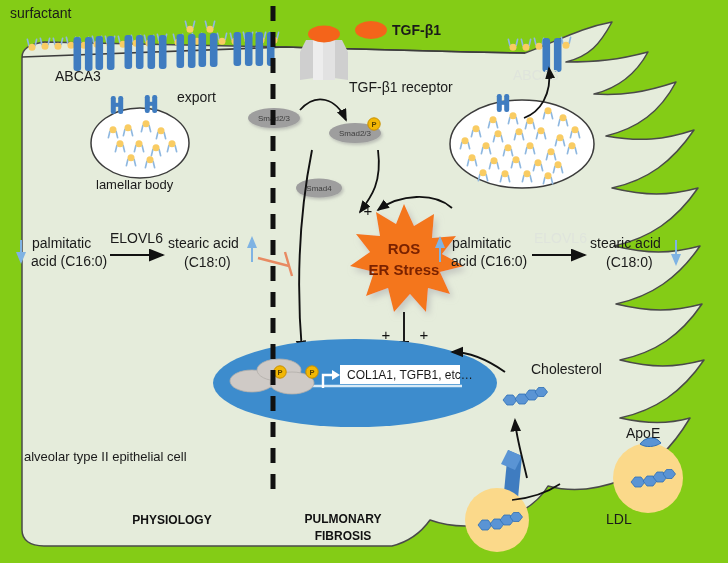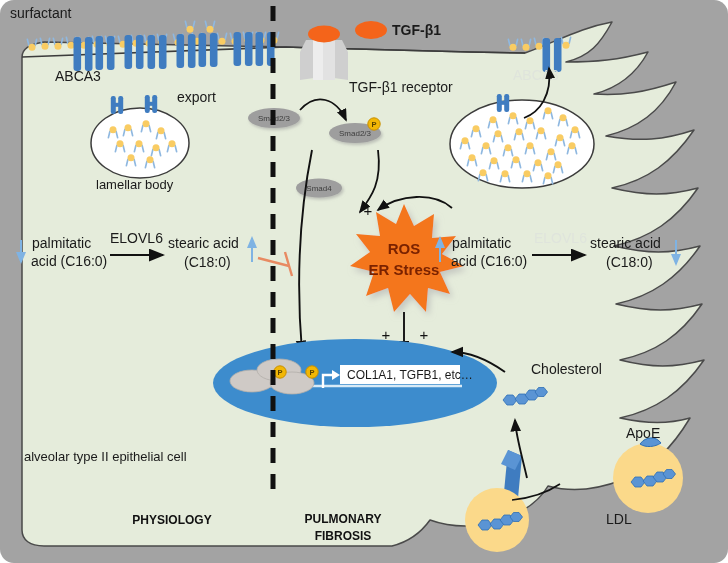--- a/index.html
+++ b/index.html
@@ -1,18 +1,18 @@
 <!DOCTYPE html>
 <html><head>
 <meta charset="utf-8">
 <style>
   html,body{margin:0;padding:0;background:#ffffff;}
   body{width:728px;height:563px;overflow:hidden;
        font-family:"Liberation Sans", sans-serif;}
-  #stage{position:relative;width:728px;height:563px;background:#a3a3a3;border-radius:14px;}
+  #stage{position:relative;width:728px;height:563px;background:#84cc16;}
   svg#fig{position:absolute;left:0;top:0;width:728px;height:563px;}
   .lbl{font-family:"Liberation Sans", sans-serif;fill:#1a1a1a;}
   .t15{font-size:15px;}
   .t14{font-size:14px;}
   .t13{font-size:13px;}
   .t12{font-size:12px;}
   .bold{font-weight:bold;}
   .faded{fill:#dfe4dc;}
   .smadtxt{fill:#3d3d3d;font-size:8px;font-family:"Liberation Sans", sans-serif;}
   .plus{font-size:15px;fill:#111;font-family:"Liberation Sans", sans-serif;}

